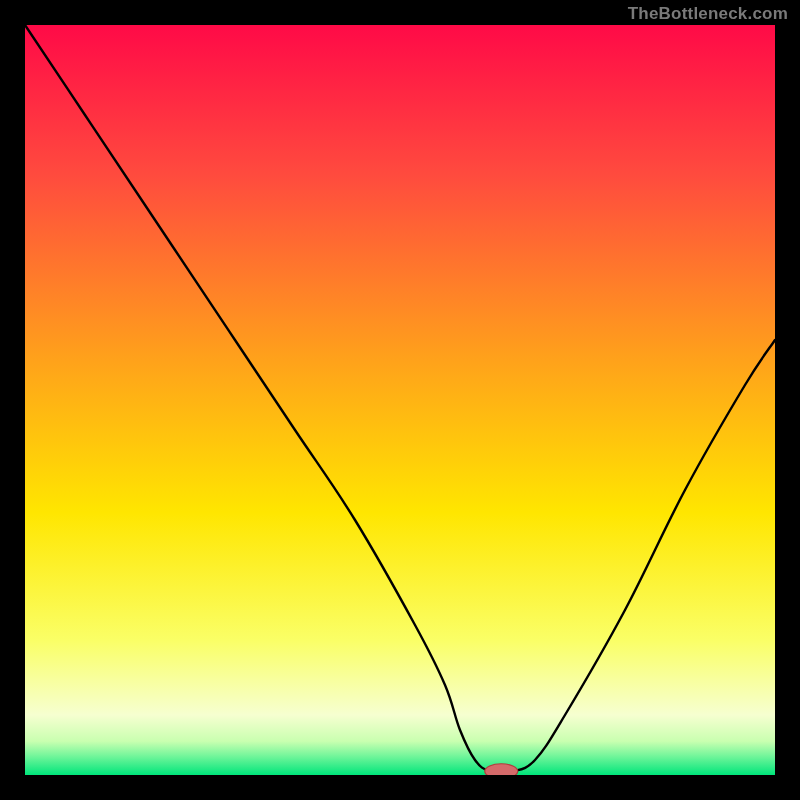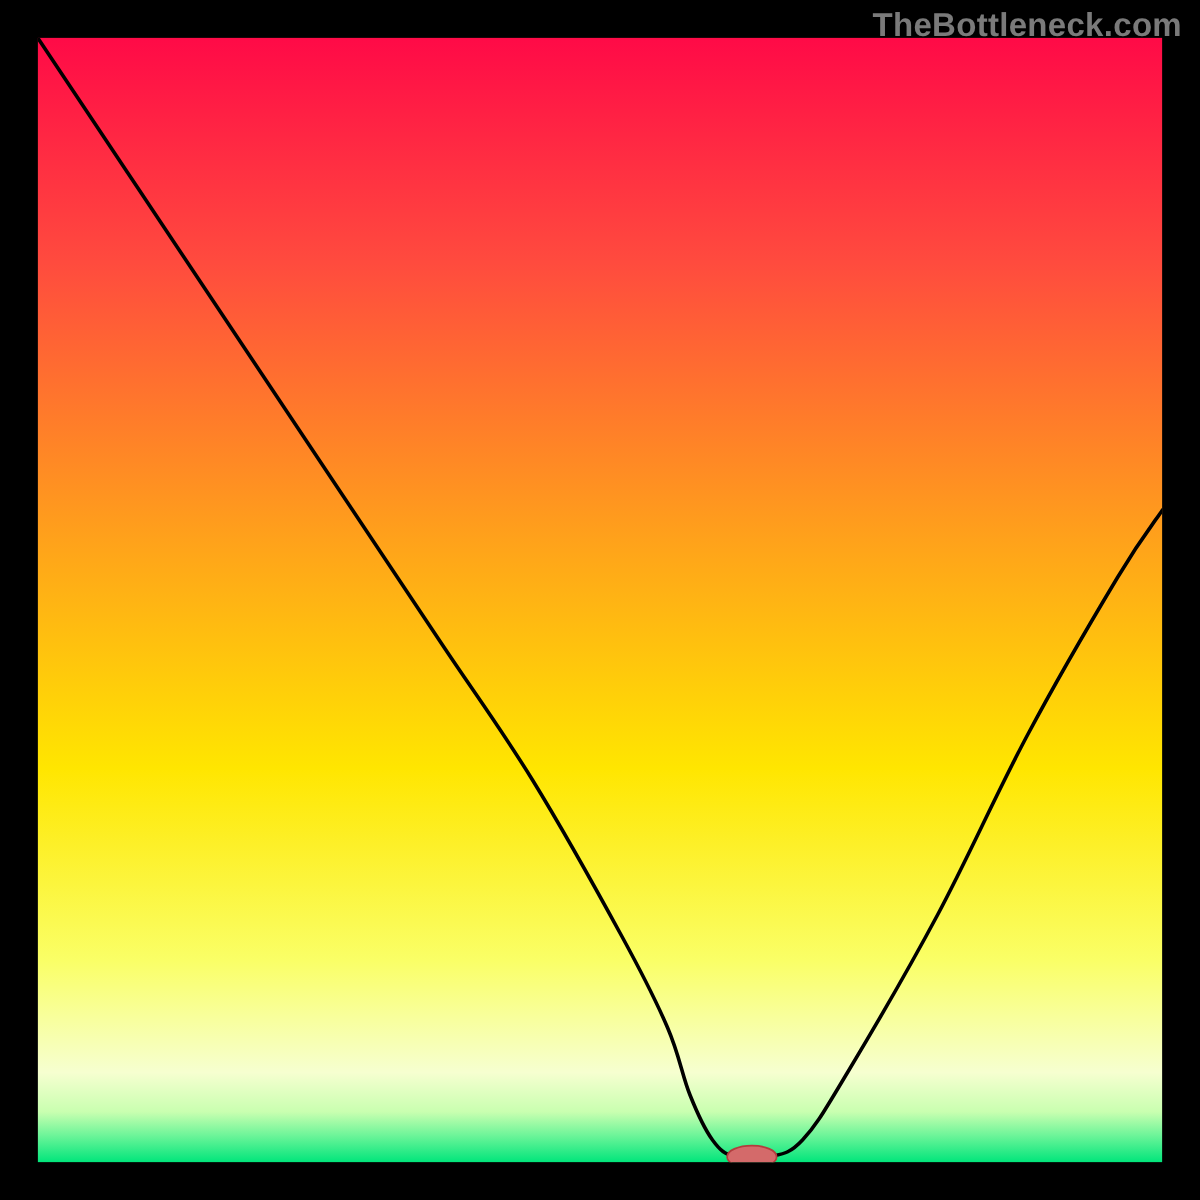--- a/index.html
+++ b/index.html
@@ -16,21 +16,21 @@
     left: 0;
     width: 800px;
     height: 800px;
     background: #000;
   }
   .watermark {
     position: absolute;
     top: 4px;
     right: 12px;
     font-family: Arial, Helvetica, sans-serif;
-    font-size: 22px;
+    font-size: 17px;
     font-weight: 600;
     color: #7a7a7a;
     letter-spacing: 0.2px;
   }
   .plot {
     position: absolute;
     left: 25px;
     top: 25px;
     width: 750px;
     height: 750px;

